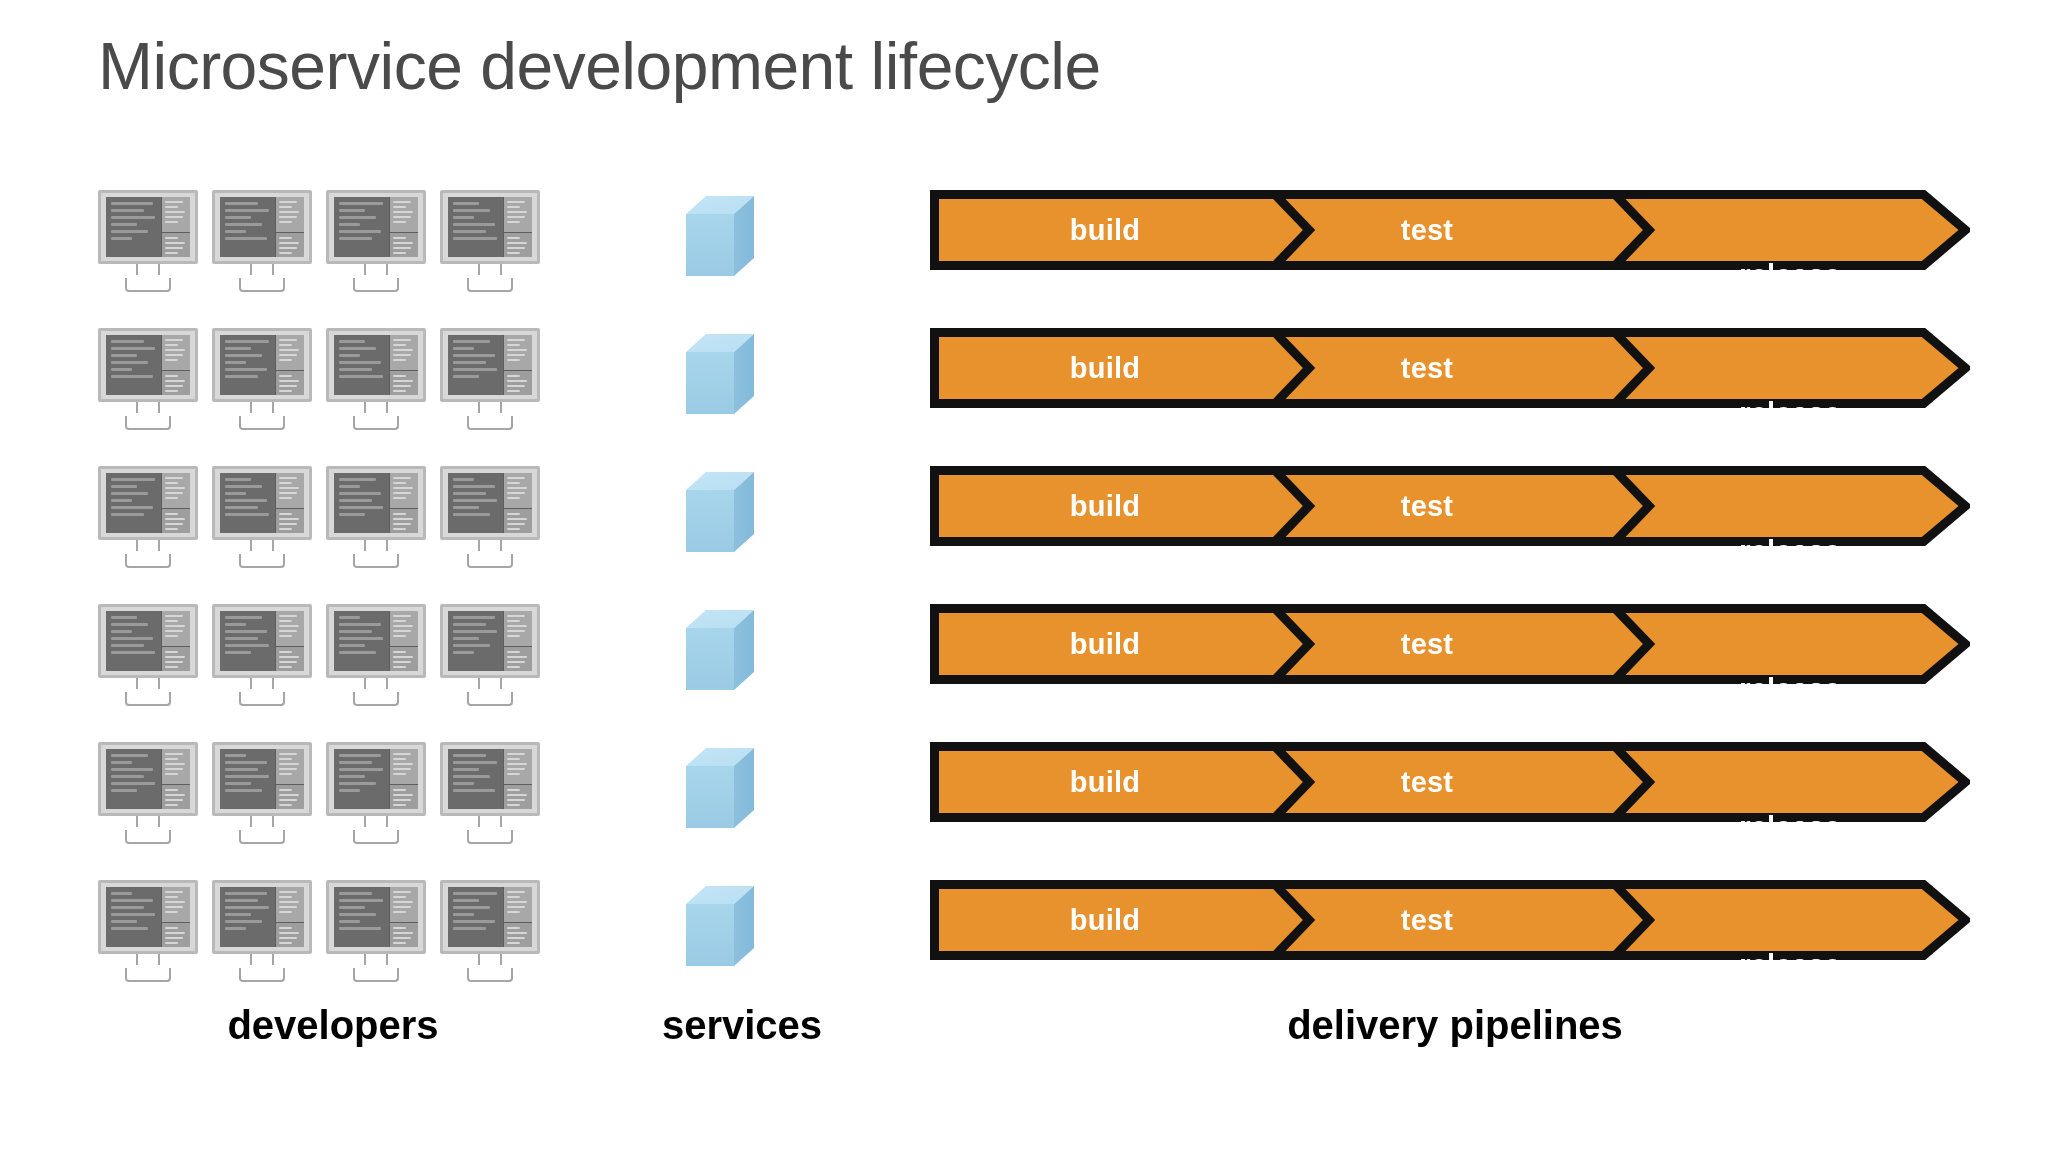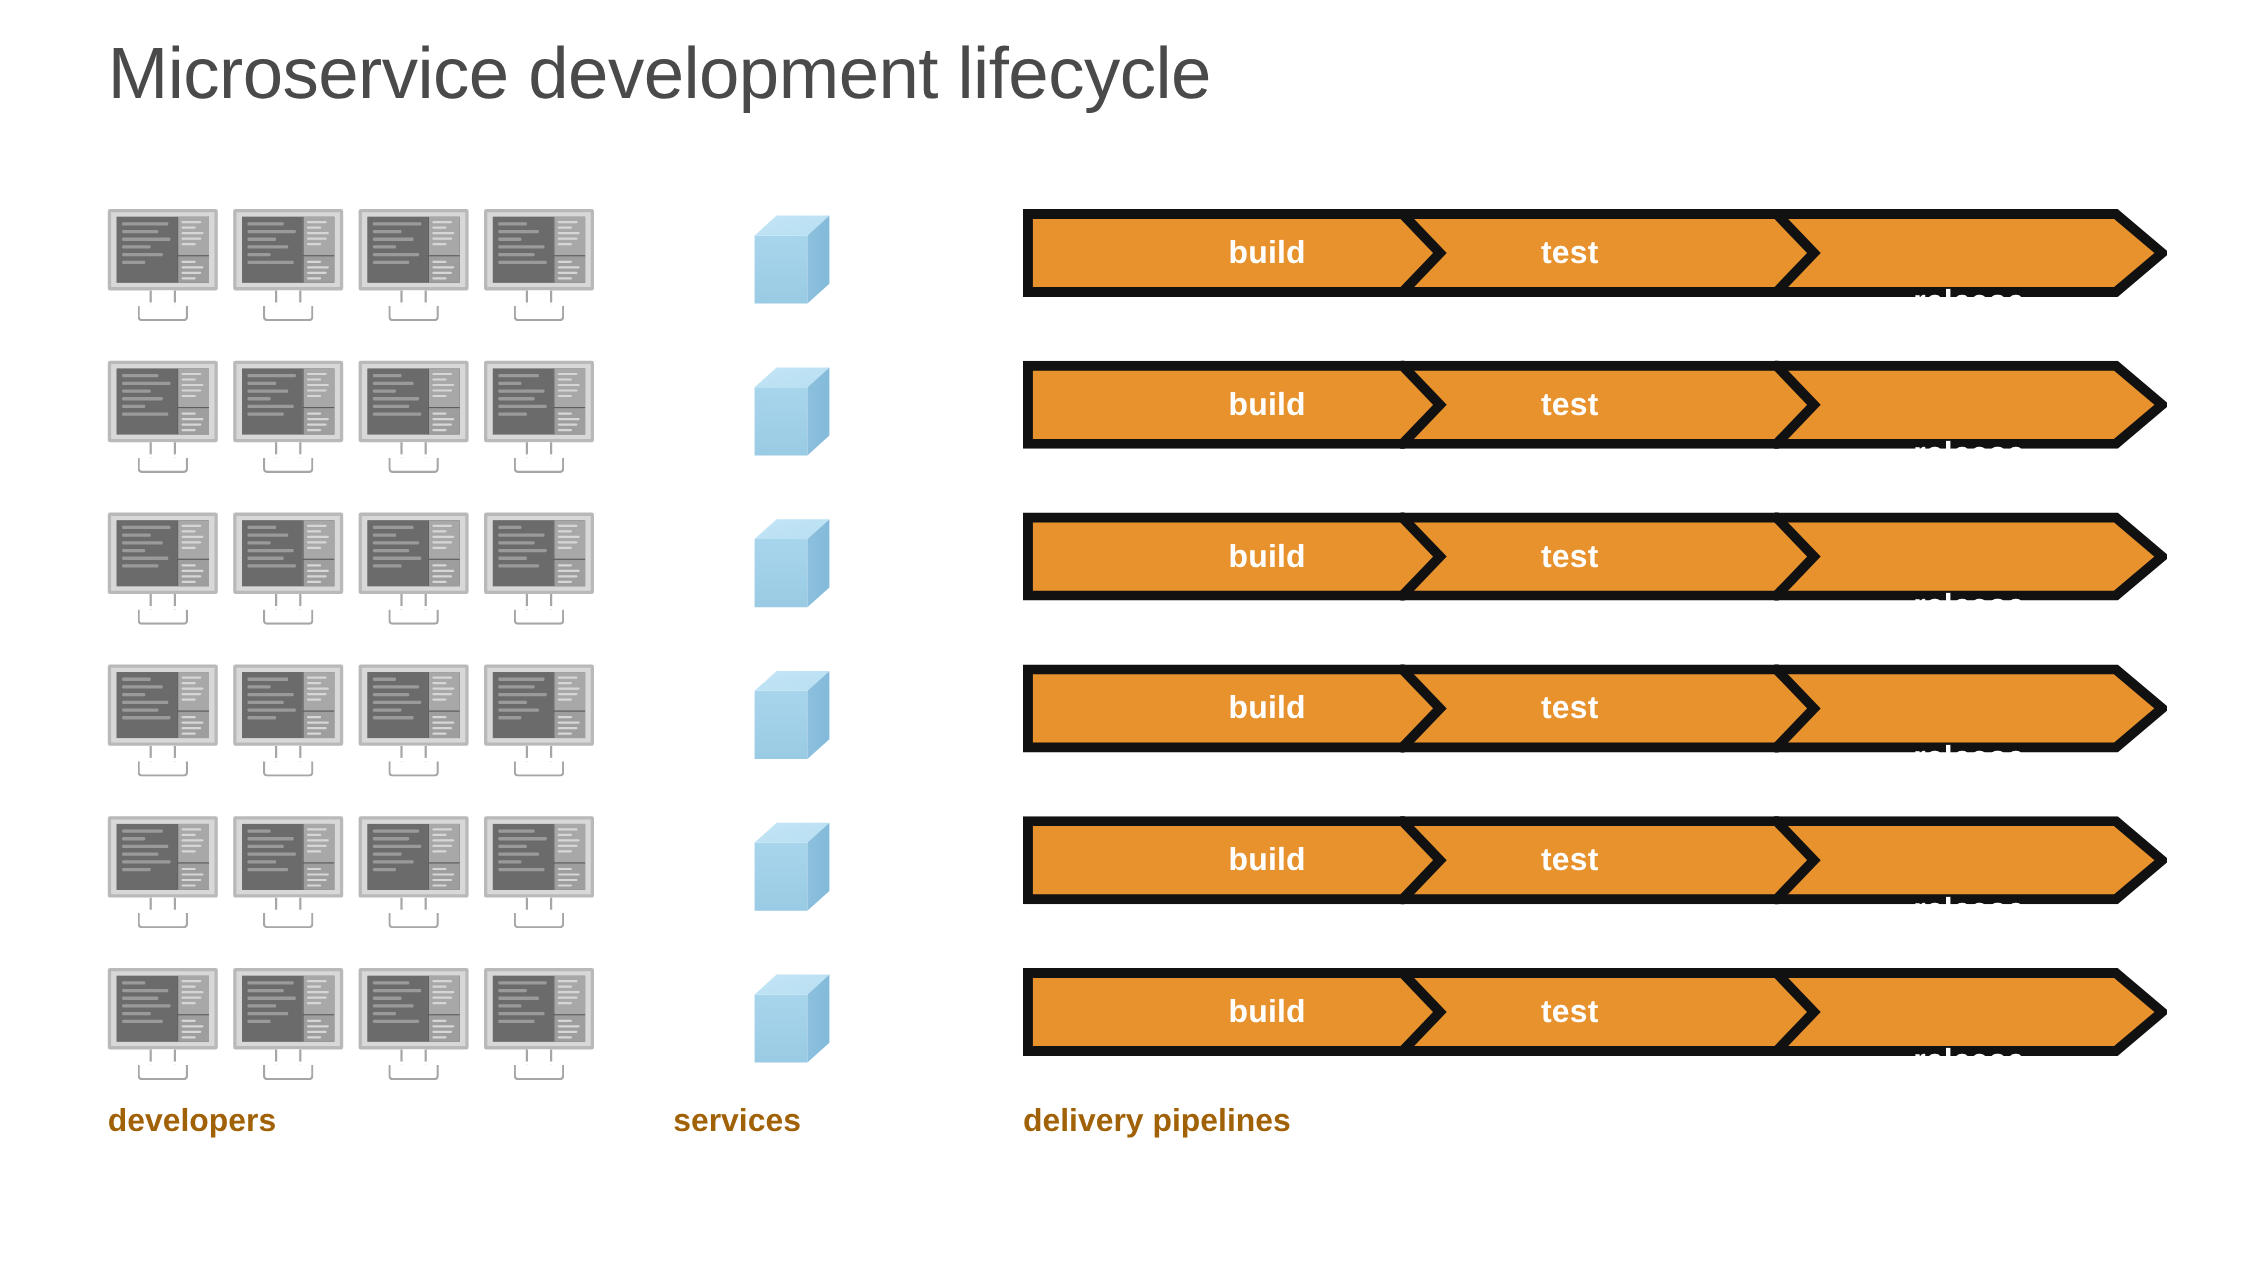--- a/index.html
+++ b/index.html
@@ -181,32 +181,32 @@
     height: 80px;
     display: flex;
     align-items: center;
     justify-content: center;
     color: #ffffff;
     font-size: 29px;
     font-weight: bold;
     pointer-events: none;
     letter-spacing: 0.2px;
   }
-  .stage-label.s0 { left: 10px;  width: 330px; margin-left: 47px; }
+  .stage-label.s0 { left: 10px;  width: 330px; }
   .stage-label.s1 { left: 332px; width: 330px; }
   .stage-label.s2 { left: 690px; width: 340px; margin-top: 45px; }
 
   
   .caption {
     position: absolute;
-    font-size: 29px;
+    font-size: 40px;
     font-weight: bold;
-    color: #a16207;
+    color: #000000;
     white-space: nowrap;
-    text-align: left;
+    text-align: center;
   }
   #caption-developers { left: 98px;  top: 1003px; width: 470px; }
   #caption-services   { left: 612px; top: 1003px; width: 260px; }
   #caption-pipelines  { left: 930px; top: 1003px; width: 1050px; }
 </style>
 </head>
 <body>
 
 <div id="page-title">Microservice development lifecycle</div>
 

